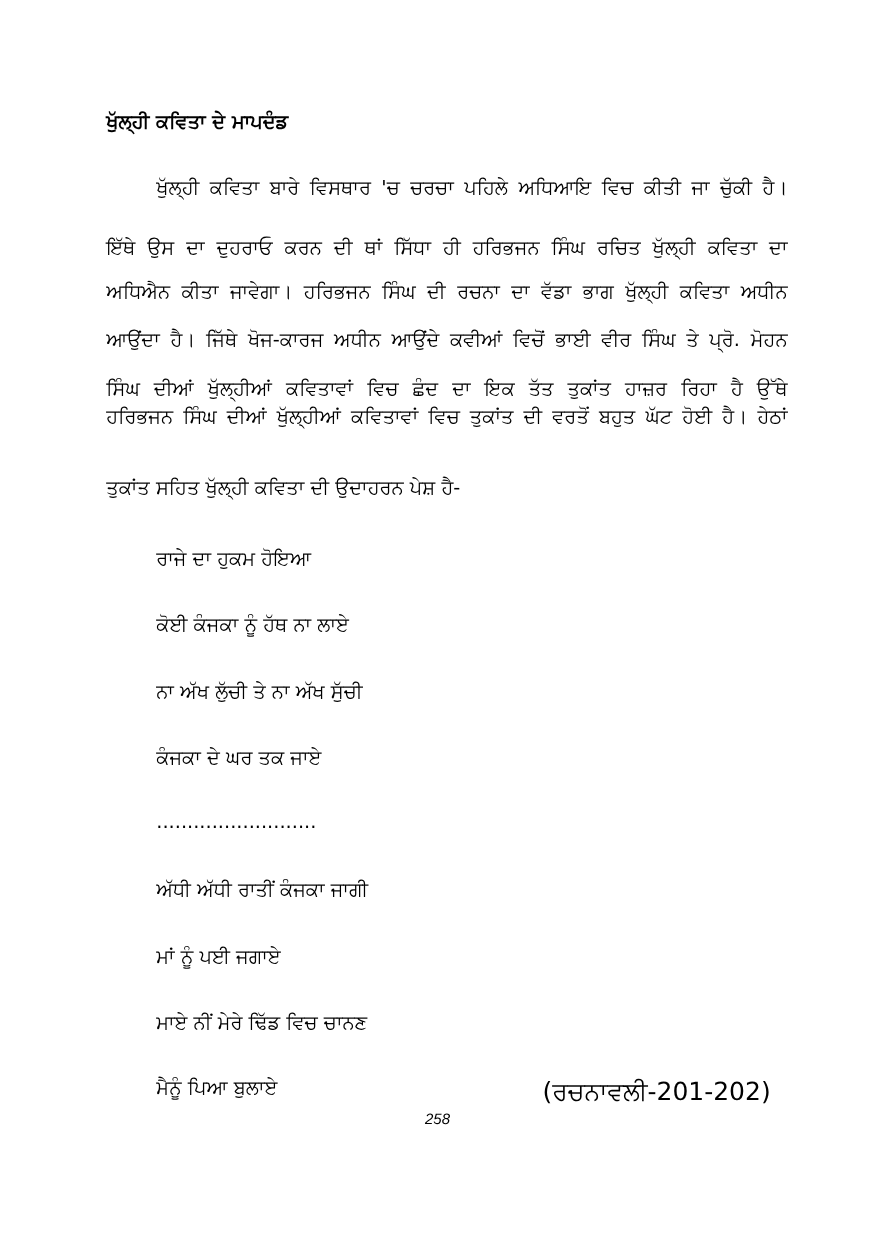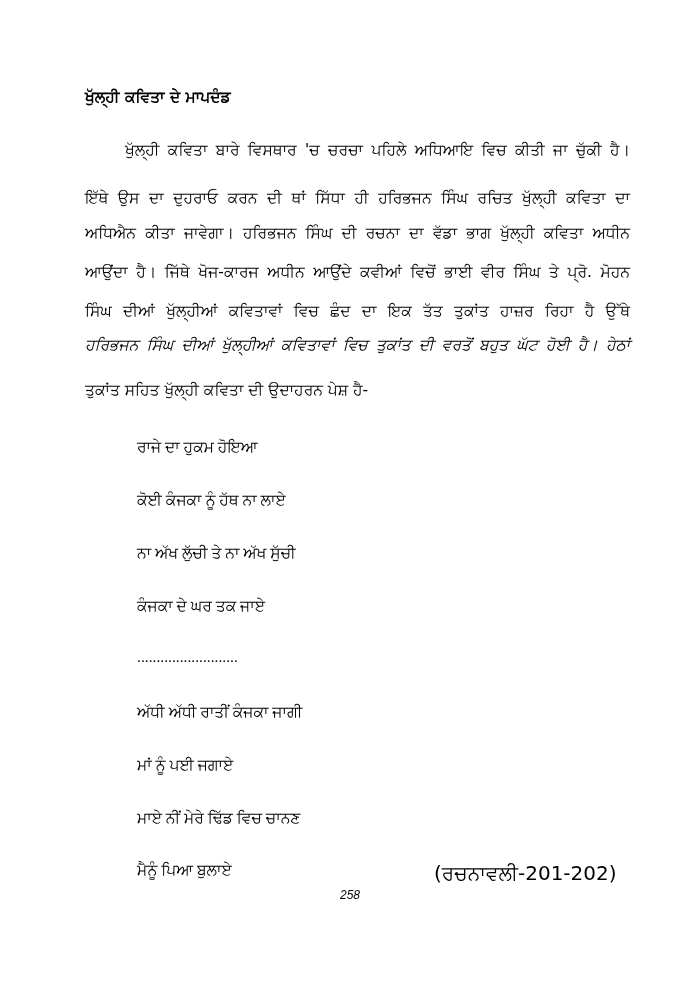--- a/index.html
+++ b/index.html
@@ -40,24 +40,23 @@
     .para-line.first {
       left: 125px;
       width: 505px;
     }
     .para-line.last {
       text-align-last: left;
       width: auto;
     }
     .poem-line {
       position: absolute;
-      left: 137px;
+      left: 125px;
       font-size: 15.5px;
       white-space: nowrap;
-      font-family: Liberation Serif, serif;
     }
     .citation {
       position: absolute;
       left: 434px;
       font-size: 20px;
       white-space: nowrap;
     }
     .page-number {
       position: absolute;
       left: 0;
@@ -74,21 +73,21 @@
 
 <div class="page">
 
   <div class="heading">ਖੁੱਲ੍ਹੀ ਕਵਿਤਾ ਦੇ ਮਾਪਦੰਡ</div>
 
   <div class="para-line" style="top:189px;">ਇੱਥੇ ਉਸ ਦਾ ਦੁਹਰਾਓ ਕਰਨ ਦੀ ਥਾਂ ਸਿੱਧਾ ਹੀ ਹਰਿਭਜਨ ਸਿੰਘ ਰਚਿਤ ਖੁੱਲ੍ਹੀ ਕਵਿਤਾ ਦਾ</div>
   <div class="para-line first" style="top:141px;">ਖੁੱਲ੍ਹੀ ਕਵਿਤਾ ਬਾਰੇ ਵਿਸਥਾਰ 'ਚ ਚਰਚਾ ਪਹਿਲੇ ਅਧਿਆਇ ਵਿਚ ਕੀਤੀ ਜਾ ਚੁੱਕੀ ਹੈ।</div>
   <div class="para-line" style="top:224px;">ਅਧਿਐਨ ਕੀਤਾ ਜਾਵੇਗਾ। ਹਰਿਭਜਨ ਸਿੰਘ ਦੀ ਰਚਨਾ ਦਾ ਵੱਡਾ ਭਾਗ ਖੁੱਲ੍ਹੀ ਕਵਿਤਾ ਅਧੀਨ</div>
   <div class="para-line" style="top:302px;">ਸਿੰਘ ਦੀਆਂ ਖੁੱਲ੍ਹੀਆਂ ਕਵਿਤਾਵਾਂ ਵਿਚ ਛੰਦ ਦਾ ਇਕ ਤੱਤ ਤੁਕਾਂਤ ਹਾਜ਼ਰ ਰਿਹਾ ਹੈ ਉੱਥੇ</div>
   <div class="para-line" style="top:263px;">ਆਉਂਦਾ ਹੈ। ਜਿੱਥੇ ਖੋਜ-ਕਾਰਜ ਅਧੀਨ ਆਉਂਦੇ ਕਵੀਆਂ ਵਿਚੋਂ ਭਾਈ ਵੀਰ ਸਿੰਘ ਤੇ ਪ੍ਰੋ. ਮੋਹਨ</div>
-  <div class="para-line" style="top:336px;font-style:italic;">ਹਰਿਭਜਨ ਸਿੰਘ ਦੀਆਂ ਖੁੱਲ੍ਹੀਆਂ ਕਵਿਤਾਵਾਂ ਵਿਚ ਤੁਕਾਂਤ ਦੀ ਵਰਤੋਂ ਬਹੁਤ ਘੱਟ ਹੋਈ ਹੈ। ਹੇਠਾਂ</div>
+  <div class="para-line" style="top:324px;">ਹਰਿਭਜਨ ਸਿੰਘ ਦੀਆਂ ਖੁੱਲ੍ਹੀਆਂ ਕਵਿਤਾਵਾਂ ਵਿਚ ਤੁਕਾਂਤ ਦੀ ਵਰਤੋਂ ਬਹੁਤ ਘੱਟ ਹੋਈ ਹੈ। ਹੇਠਾਂ</div>
   <div class="para-line last" style="top:381px;">ਤੁਕਾਂਤ ਸਹਿਤ ਖੁੱਲ੍ਹੀ ਕਵਿਤਾ ਦੀ ਉਦਾਹਰਨ ਪੇਸ਼ ਹੈ-</div>
 
   <div class="poem-line" style="top:438px;">ਰਾਜੇ ਦਾ ਹੁਕਮ ਹੋਇਆ</div>
   <div class="poem-line" style="top:491px;">ਕੋਈ ਕੰਜਕਾ ਨੂੰ ਹੱਥ ਨਾ ਲਾਏ</div>
   <div class="poem-line" style="top:544px;">ਨਾ ਅੱਖ ਲੁੱਚੀ ਤੇ ਨਾ ਅੱਖ ਸੁੱਚੀ</div>
   <div class="poem-line" style="top:597px;">ਕੰਜਕਾ ਦੇ ਘਰ ਤਕ ਜਾਏ</div>
   <div class="poem-line" style="top:648px;">..........................</div>
   <div class="poem-line" style="top:703px;">ਅੱਧੀ ਅੱਧੀ ਰਾਤੀਂ ਕੰਜਕਾ ਜਾਗੀ</div>
   <div class="poem-line" style="top:756px;">ਮਾਂ ਨੂੰ ਪਈ ਜਗਾਏ</div>
   <div class="poem-line" style="top:809px;">ਮਾਏ ਨੀਂ ਮੇਰੇ ਢਿੱਡ ਵਿਚ ਚਾਨਣ</div>

